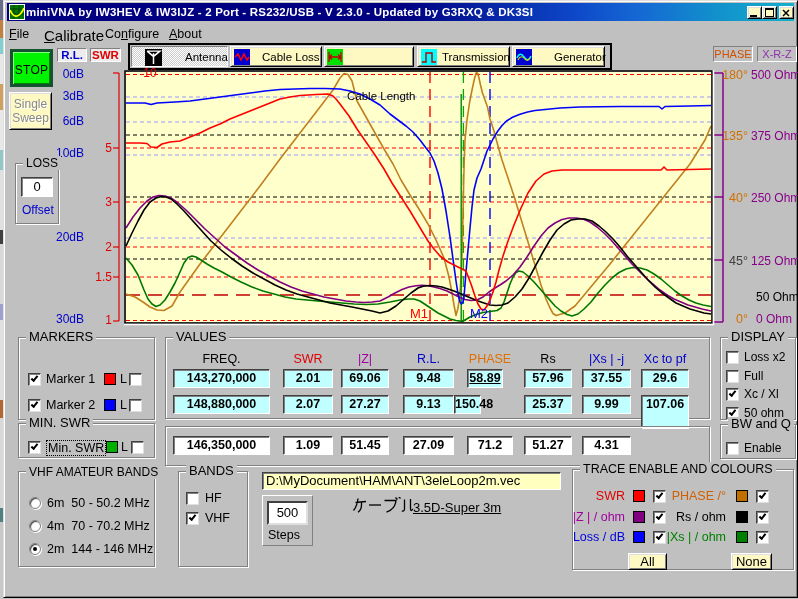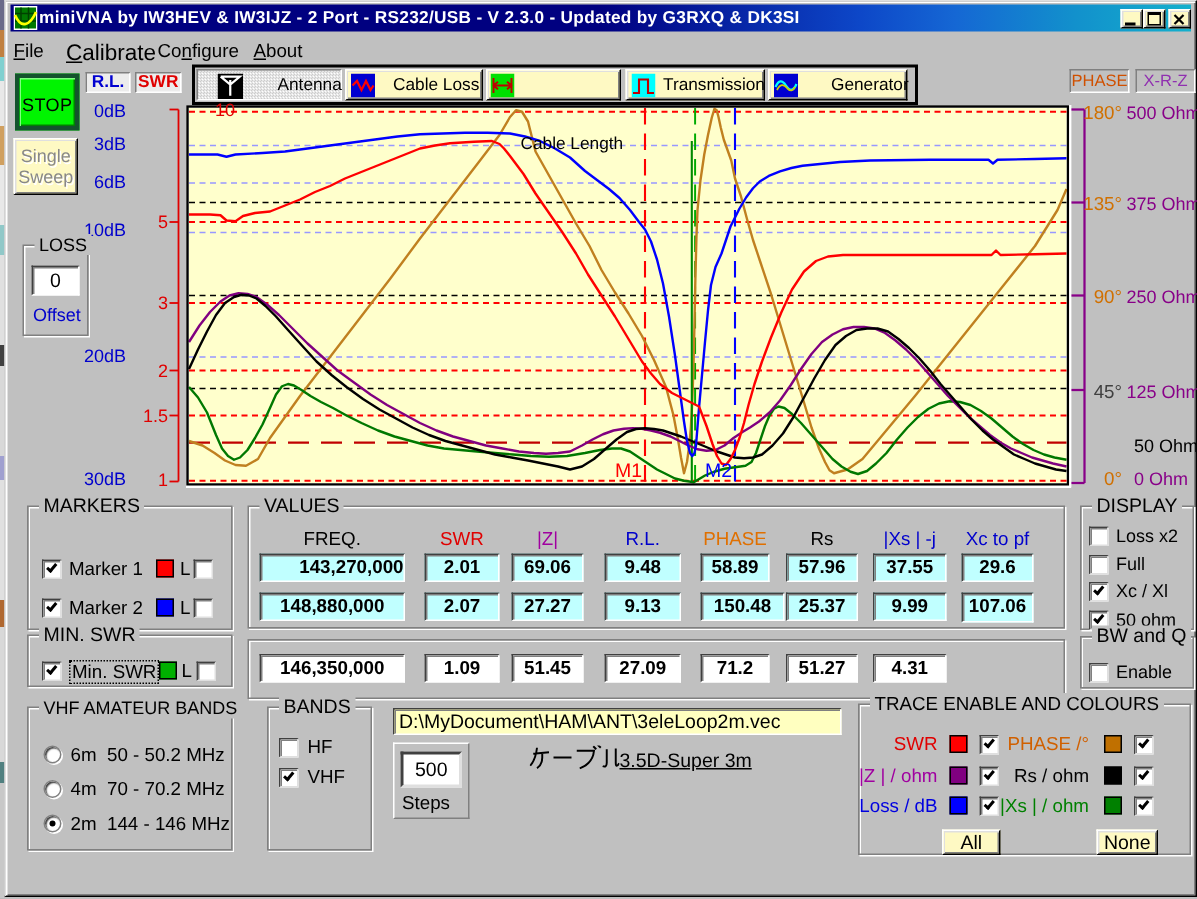--- a/index.html
+++ b/index.html
@@ -166,21 +166,21 @@
 <div class="lbl" style="left:92px;top:141px;width:20px;text-align:right;color:#e00000;font-size:12px;">5</div>
 <div class="lbl" style="left:92px;top:195px;width:20px;text-align:right;color:#e00000;font-size:12px;">3</div>
 <div class="lbl" style="left:92px;top:240px;width:20px;text-align:right;color:#e00000;font-size:12px;">2</div>
 <div class="lbl" style="left:92px;top:270px;width:20px;text-align:right;color:#e00000;font-size:12px;">1.5</div>
 <div class="lbl" style="left:92px;top:313px;width:20px;text-align:right;color:#e00000;font-size:12px;">1</div>
 
 <div class="lbl" style="left:718px;top:68px;width:30px;text-align:right;color:#d07000;font-size:12.5px;">180°</div>
 <div class="lbl" style="left:751px;top:68px;color:#880088;font-size:12px;">500 Ohm</div>
 <div class="lbl" style="left:718px;top:129px;width:30px;text-align:right;color:#d07000;font-size:12.5px;">135°</div>
 <div class="lbl" style="left:751px;top:129px;color:#880088;font-size:12px;">375 Ohm</div>
-<div class="lbl" style="left:718px;top:191px;width:30px;text-align:right;color:#d07000;font-size:12.5px;">90°</div>
+<div class="lbl" style="left:718px;top:191px;width:30px;text-align:right;color:#d07000;font-size:12.5px;">40°</div>
 <div class="lbl" style="left:751px;top:191px;color:#880088;font-size:12px;">250 Ohm</div>
 <div class="lbl" style="left:718px;top:254px;width:30px;text-align:right;color:#404040;font-size:12.5px;">45°</div>
 <div class="lbl" style="left:751px;top:254px;color:#880088;font-size:12px;">125 Ohm</div>
 <div class="lbl" style="left:756px;top:290px;color:#000;font-size:12px;">50 Ohm</div>
 <div class="lbl" style="left:718px;top:312px;width:30px;text-align:right;color:#d07000;font-size:12.5px;">0°</div>
 <div class="lbl" style="left:756px;top:312px;color:#880088;font-size:12px;">0 Ohm</div>
 
 <div class="abs gb" style="left:15px;top:163px;width:44px;height:61px;">
     <span class="gbl" style="font-size:12px;">LOSS</span>
   </div>
@@ -220,36 +220,36 @@
     <span class="gbl">VALUES</span>
   </div>
 <div class="lbl" style="left:173px;top:352px;width:97px;text-align:center;">FREQ.</div>
 <div class="lbl" style="left:283px;top:352px;width:50px;text-align:center;color:#e00000;">SWR</div>
 <div class="lbl" style="left:341px;top:352px;width:48px;text-align:center;color:#a000a0;">|Z|</div>
 <div class="lbl" style="left:403px;top:352px;width:51px;text-align:center;color:#0000cc;">R.L.</div>
 <div class="lbl" style="left:467px;top:352px;width:46px;text-align:center;color:#e07000;">PHASE</div>
 <div class="lbl" style="left:524px;top:352px;width:48px;text-align:center;">Rs</div>
 <div class="lbl" style="left:582px;top:352px;width:49px;text-align:center;color:#0000cc;">|Xs | -j</div>
 <div class="lbl" style="left:641px;top:352px;width:48px;text-align:center;color:#0000cc;">Xc to pf</div>
-<div class="fld" style="left:173px;top:369px;width:97px;height:19px;text-align:right;">143,270,000</div>
+<div class="fld" style="left:173px;top:369px;width:97px;height:19px;">143,270,000</div>
 <div class="fld" style="left:283px;top:369px;width:50px;height:19px;">2.01</div>
 <div class="fld" style="left:341px;top:369px;width:48px;height:19px;">69.06</div>
 <div class="fld" style="left:403px;top:369px;width:51px;height:19px;">9.48</div>
-<div class="fld" style="left:467px;top:369px;width:46px;height:19px;">58.89</div>
+<div class="fld" style="left:467px;top:369px;width:36px;height:19px;text-decoration:underline;">58.89</div>
 <div class="fld" style="left:524px;top:369px;width:48px;height:19px;">57.96</div>
 <div class="fld" style="left:582px;top:369px;width:49px;height:19px;">37.55</div>
 <div class="fld" style="left:641px;top:369px;width:48px;height:19px;">29.6</div>
 <div class="fld" style="left:173px;top:395px;width:97px;height:19px;">148,880,000</div>
 <div class="fld" style="left:283px;top:395px;width:50px;height:19px;">2.07</div>
 <div class="fld" style="left:341px;top:395px;width:48px;height:19px;">27.27</div>
 <div class="fld" style="left:403px;top:395px;width:51px;height:19px;">9.13</div>
-<div class="fld" style="left:467px;top:395px;width:56px;height:19px;">150.48</div>
+<div class="fld" style="left:454px;top:395px;width:27px;height:19px;">150.48</div>
 <div class="fld" style="left:524px;top:395px;width:48px;height:19px;">25.37</div>
 <div class="fld" style="left:582px;top:395px;width:49px;height:19px;">9.99</div>
-<div class="fld" style="left:641px;top:395px;width:48px;height:20px;">107.06</div>
+<div class="fld" style="left:641px;top:395px;width:48px;height:34px;">107.06</div>
 
 <div class="abs gb" style="left:165px;top:426px;width:545px;height:40px;"></div>
 <div class="fld" style="left:173px;top:436px;width:97px;height:19px;background:#fff;">146,350,000</div>
 <div class="fld" style="left:283px;top:436px;width:50px;height:19px;background:#fff;">1.09</div>
 <div class="fld" style="left:341px;top:436px;width:48px;height:19px;background:#fff;">51.45</div>
 <div class="fld" style="left:403px;top:436px;width:51px;height:19px;background:#fff;">27.09</div>
 <div class="fld" style="left:467px;top:436px;width:46px;height:19px;background:#fff;">71.2</div>
 <div class="fld" style="left:524px;top:436px;width:48px;height:19px;background:#fff;">51.27</div>
 <div class="fld" style="left:582px;top:436px;width:49px;height:19px;background:#fff;">4.31</div>
 

